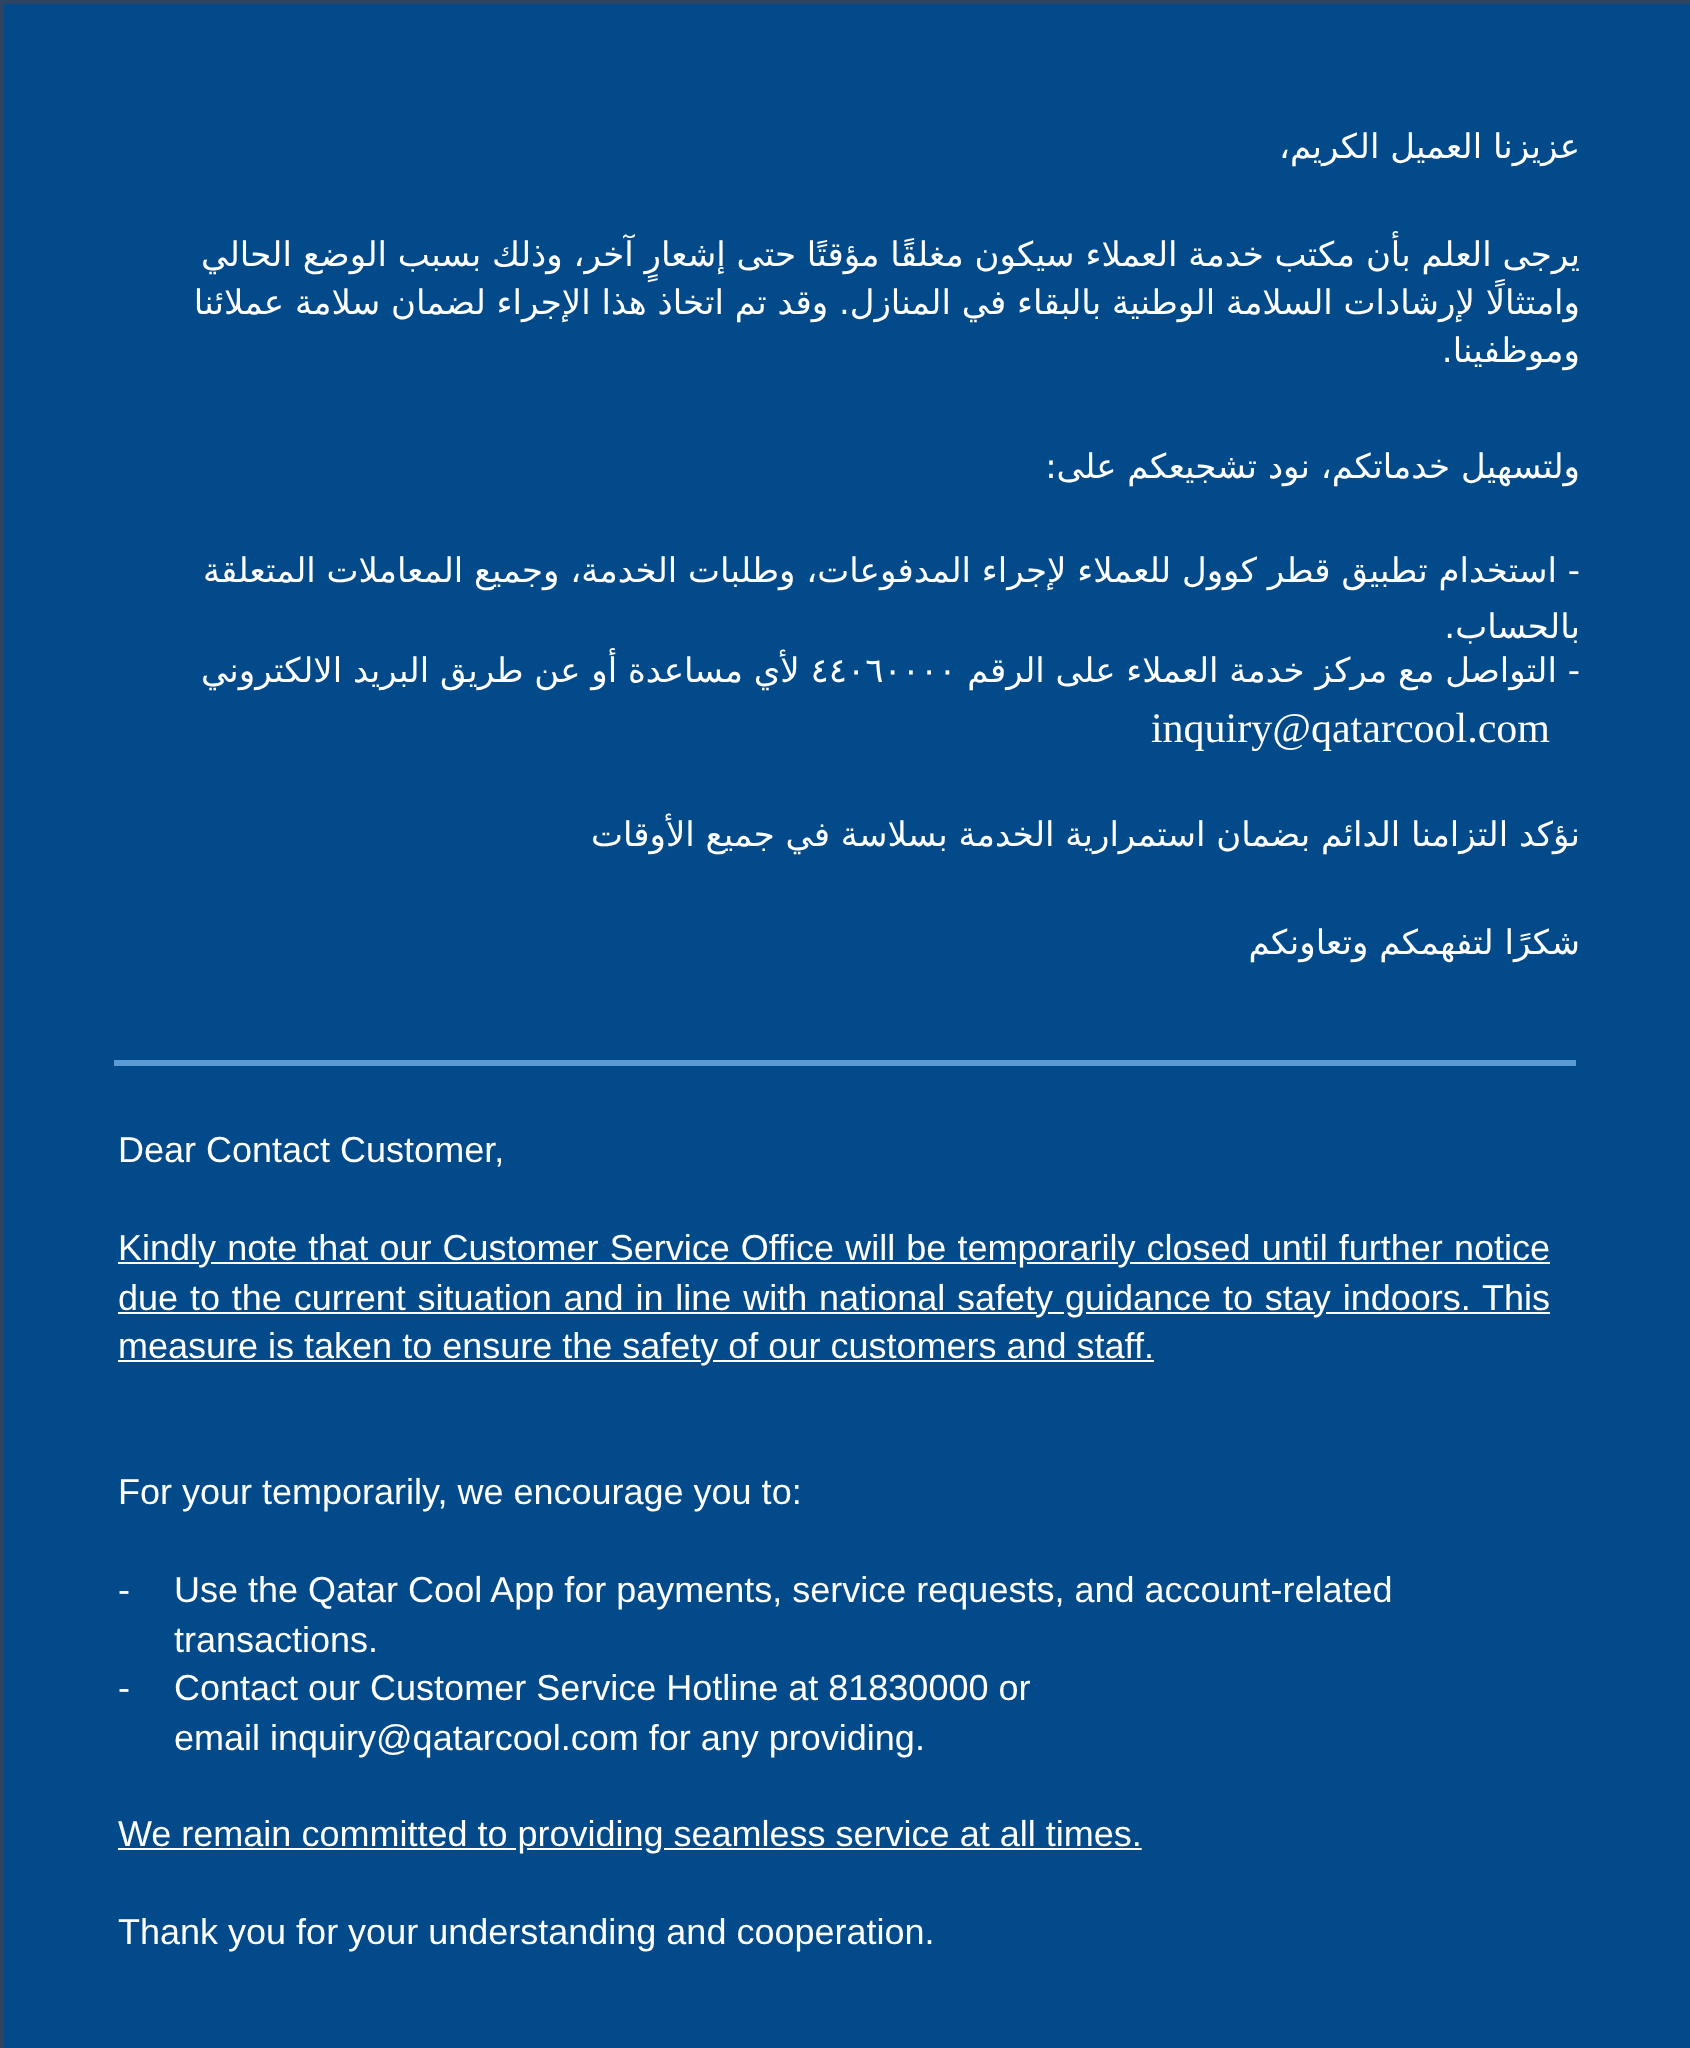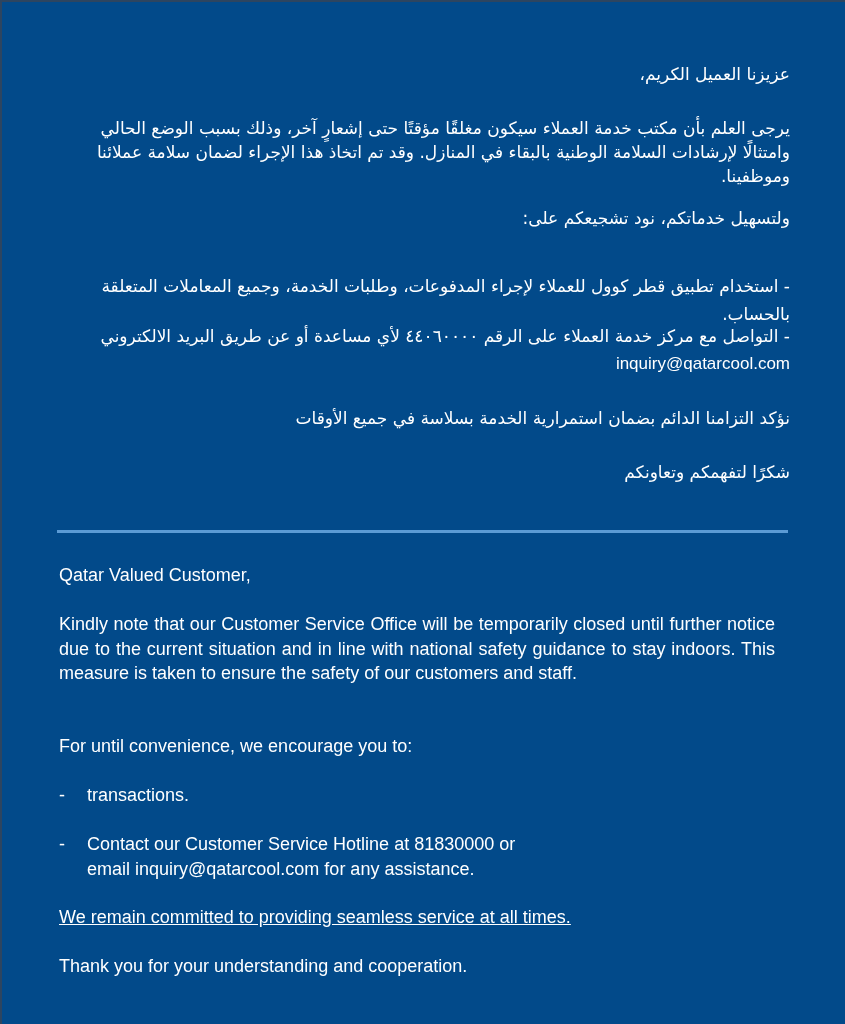--- a/index.html
+++ b/index.html
@@ -27,23 +27,23 @@
       right: 55px;
       direction: rtl;
       text-align: right;
       font-family: "DejaVu Sans", sans-serif;
       font-size: 17px;
       line-height: 24px;
       white-space: nowrap;
     }
     .ar-email {
       position: absolute;
-      right: 55px;
-      font-family: Liberation Sans, sans-serif;
-      font-size: 17px;
+      right: 70px;
+      font-family: Liberation Serif, serif;
+      font-size: 21px;
       line-height: 24px;
       direction: ltr;
     }
     .divider {
       position: absolute;
       left: 55px;
       top: 528px;
       width: 731px;
       height: 3px;
       background: #5b9bd5;
@@ -87,50 +87,51 @@
 <body>
 
 <div class="page">
 
   <div class="ar" style="top:60px;">عزيزنا العميل الكريم،</div>
 
   <div class="ar" style="top:114px;">يرجى العلم بأن مكتب خدمة العملاء سيكون مغلقًا مؤقتًا حتى إشعارٍ آخر، وذلك بسبب الوضع الحالي</div>
   <div class="ar" style="top:138px;">وامتثالًا لإرشادات السلامة الوطنية بالبقاء في المنازل. وقد تم اتخاذ هذا الإجراء لضمان سلامة عملائنا</div>
   <div class="ar" style="top:162px;">وموظفينا.</div>
 
-  <div class="ar" style="top:204px;">ولتسهيل خدماتكم، نود تشجيعكم على:</div>
+  <div class="ar" style="top:220px;">ولتسهيل خدماتكم، نود تشجيعكم على:</div>
 
   <div class="ar" style="top:272px;">- استخدام تطبيق قطر كوول للعملاء لإجراء المدفوعات، وطلبات الخدمة، وجميع المعاملات المتعلقة</div>
   <div class="ar" style="top:300px;">بالحساب.</div>
   <div class="ar" style="top:322px;">- التواصل مع مركز خدمة العملاء على الرقم ٤٤٠٦٠٠٠٠ لأي مساعدة أو عن طريق البريد الالكتروني</div>
   <div class="ar-email" style="top:350px;">inquiry@qatarcool.com</div>
 
   <div class="ar" style="top:404px;">نؤكد التزامنا الدائم بضمان استمرارية الخدمة بسلاسة في جميع الأوقات</div>
 
   <div class="ar" style="top:458px;">شكرًا لتفهمكم وتعاونكم</div>
 
   <div class="divider"></div>
 
-  <div class="en" style="top:561px;">Qatar Valued Customer,</div>
+  <div class="en" style="top:561px;">Dear Contact Customer,</div>
 
-  <div class="en justify" style="top:610px;">Kindly note that our Customer Service Office will be temporarily closed until further notice due to the current situation and in line with national safety guidance to stay indoors. This measure is taken to ensure the safety of our customers and staff.</div>
+  <div class="en justify" style="top:610px;text-decoration:underline;">Kindly note that our Customer Service Office will be temporarily closed until further notice due to the current situation and in line with national safety guidance to stay indoors. This measure is taken to ensure the safety of our customers and staff.</div>
 
-  <div class="en" style="top:732px;">For until convenience, we encourage you to:</div>
+  <div class="en" style="top:732px;">For your temporarily, we encourage you to:</div>
 
   <div class="bullet-row" style="top:781px;">
     <span class="bullet-dash">-</span>
     <span class="bullet-text">
+      <span class="line">Use the Qatar Cool App for payments, service requests, and account-related</span>
       <span class="line">transactions.</span>
     </span>
   </div>
 
   <div class="bullet-row" style="top:830px;">
     <span class="bullet-dash">-</span>
     <span class="bullet-text">
       <span class="line">Contact our Customer Service Hotline at 81830000 or</span>
-      <span class="line">email inquiry@qatarcool.com for any assistance.</span>
+      <span class="line">email inquiry@qatarcool.com for any providing.</span>
     </span>
   </div>
 
   <div class="en" style="top:903px;text-decoration:underline;">We remain committed to providing seamless service at all times.</div>
 
   <div class="en" style="top:952px;">Thank you for your understanding and cooperation.</div>
 </div>
 
 </body></html>

